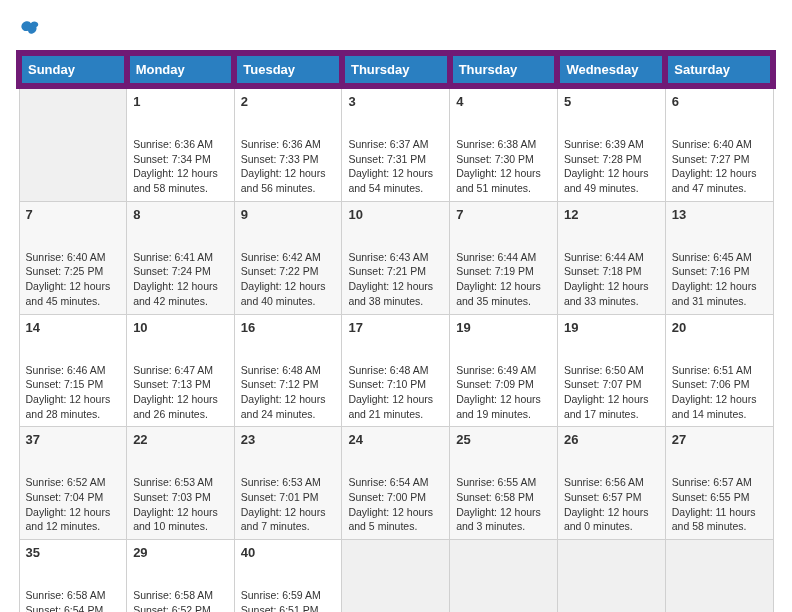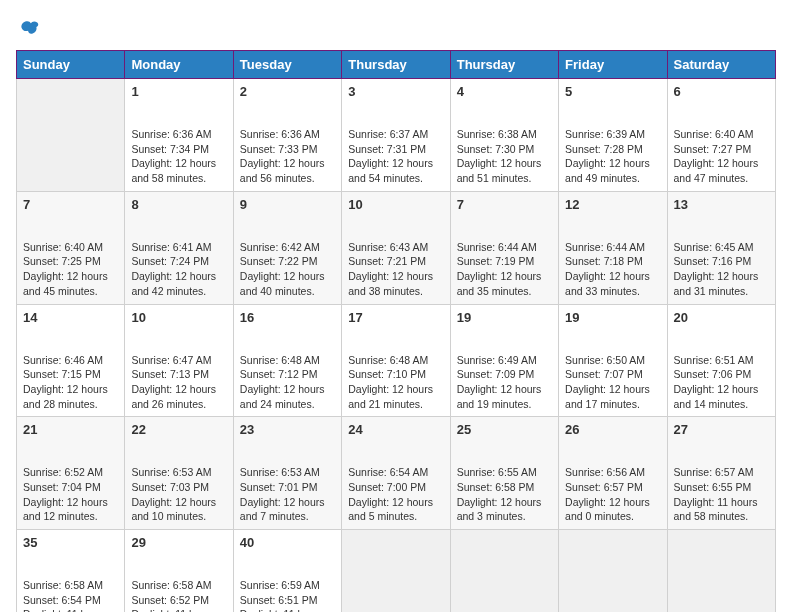--- a/index.html
+++ b/index.html
@@ -55,21 +55,21 @@
       border-collapse: collapse;
       font-size: 11px;
     }
     thead tr th {
       background-color: #2a7fc1;
       color: #fff;
       padding: 6px 6px;
       text-align: left;
       font-size: 13px;
       font-weight: bold;
-      border: 1px solid #701a75;
+      border: 6px solid #701a75;
     }
     tbody tr td {
       border: 1px solid #d0d0d0;
       vertical-align: top;
       padding: 5px 6px;
       height: 78px;
       width: 108px;
     }
     tbody tr td .day-num {
       font-size: 13px;
@@ -116,21 +116,21 @@
 </div>
 
 <table>
   <thead>
     <tr>
     <th>Sunday</th>
         <th>Monday</th>
         <th>Tuesday</th>
         <th>Thursday</th>
         <th>Thursday</th>
-        <th>Friday</th>
+        <th>Wednesday</th>
         <th>Saturday</th>
       </tr>
   </thead>
   <tbody id="calendar-body">
   <tr>
         <td class="empty-cell"></td>
         <td>
           <span class="day-num">1</span>
           <div class="cell-text">Sunrise: 6:36 AM<br>Sunset: 7:34 PM<br>Daylight: 12 hours and 58 minutes.</div>
         </td>
@@ -210,21 +210,21 @@
           <span class="day-num">19</span>
           <div class="cell-text">Sunrise: 6:50 AM<br>Sunset: 7:07 PM<br>Daylight: 12 hours and 17 minutes.</div>
         </td>
         <td>
           <span class="day-num">20</span>
           <div class="cell-text">Sunrise: 6:51 AM<br>Sunset: 7:06 PM<br>Daylight: 12 hours and 14 minutes.</div>
         </td>
       </tr>
       <tr>
         <td>
-          <span class="day-num">21</span>
+          <span class="day-num">37</span>
           <div class="cell-text">Sunrise: 6:52 AM<br>Sunset: 7:04 PM<br>Daylight: 12 hours and 12 minutes.</div>
         </td>
         <td>
           <span class="day-num">22</span>
           <div class="cell-text">Sunrise: 6:53 AM<br>Sunset: 7:03 PM<br>Daylight: 12 hours and 10 minutes.</div>
         </td>
         <td>
           <span class="day-num">23</span>
           <div class="cell-text">Sunrise: 6:53 AM<br>Sunset: 7:01 PM<br>Daylight: 12 hours and 7 minutes.</div>
         </td>

